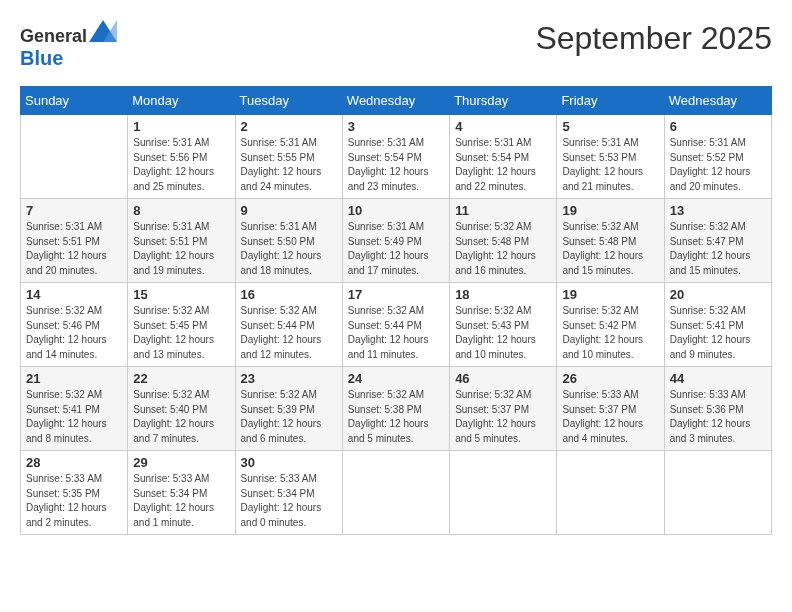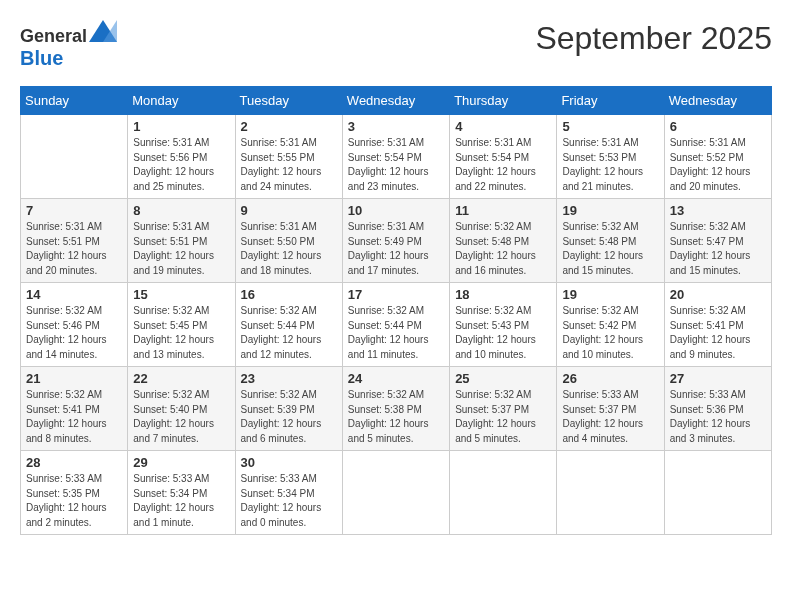--- a/index.html
+++ b/index.html
@@ -291,35 +291,35 @@
 and 6 minutes.</div>
         </td>
         <td>
           <div class="day-number">24</div>
           <div class="day-info" style="white-space: pre-line;">Sunrise: 5:32 AM
 Sunset: 5:38 PM
 Daylight: 12 hours
 and 5 minutes.</div>
         </td>
         <td>
-          <div class="day-number">25</div>
+          <div class="day-number">46</div>
           <div class="day-info" style="white-space: pre-line;">Sunrise: 5:32 AM
 Sunset: 5:37 PM
 Daylight: 12 hours
 and 5 minutes.</div>
         </td>
         <td>
           <div class="day-number">26</div>
           <div class="day-info" style="white-space: pre-line;">Sunrise: 5:33 AM
 Sunset: 5:37 PM
 Daylight: 12 hours
 and 4 minutes.</div>
         </td>
         <td>
-          <div class="day-number">27</div>
+          <div class="day-number">44</div>
           <div class="day-info" style="white-space: pre-line;">Sunrise: 5:33 AM
 Sunset: 5:36 PM
 Daylight: 12 hours
 and 3 minutes.</div>
         </td>
       </tr>
       <tr>
         <td>
           <div class="day-number">28</div>
           <div class="day-info" style="white-space: pre-line;">Sunrise: 5:33 AM

